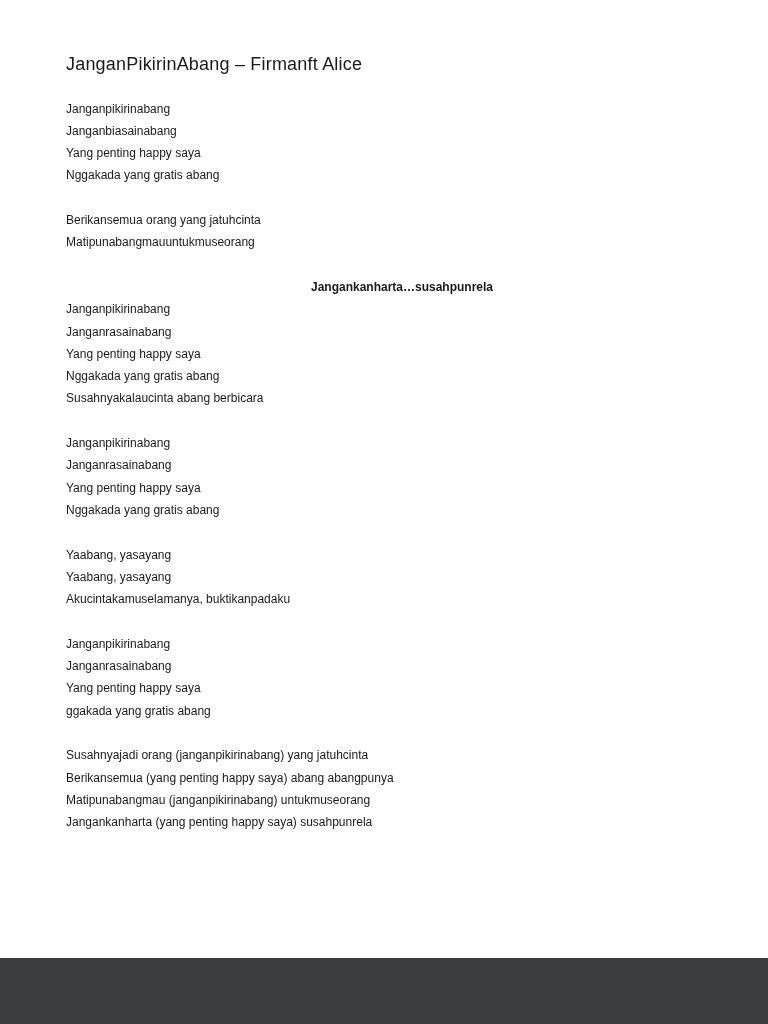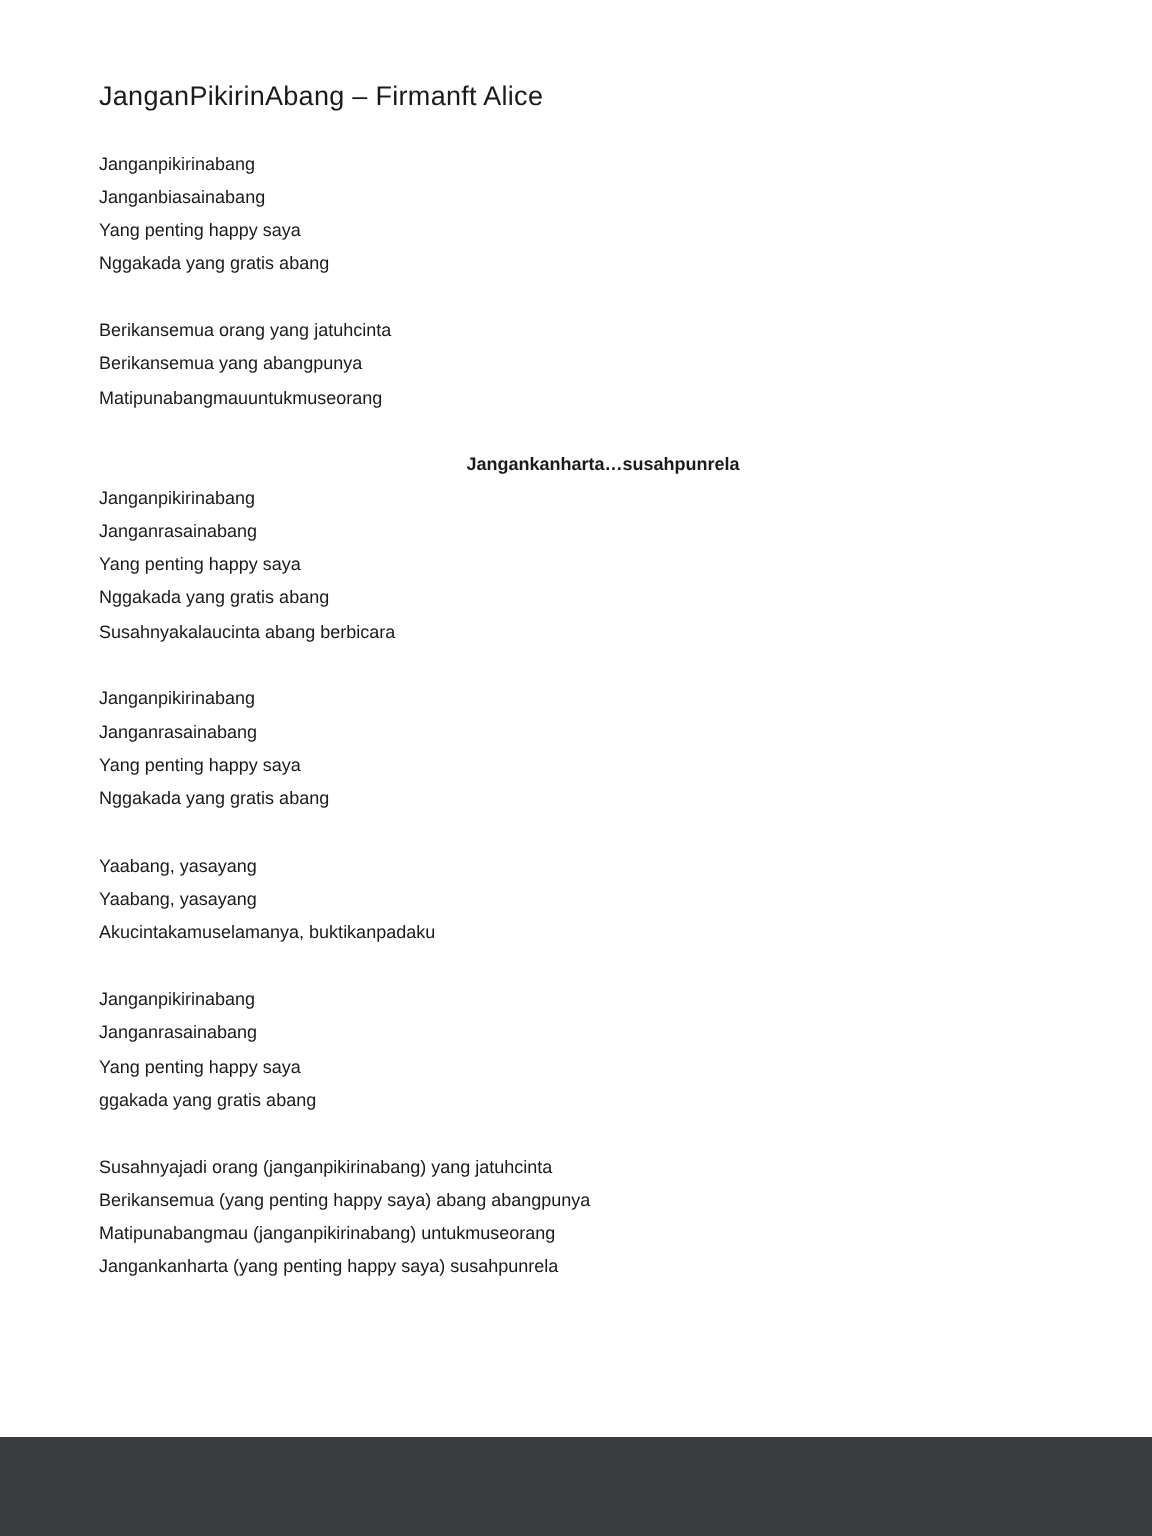--- a/index.html
+++ b/index.html
@@ -63,21 +63,20 @@
     <h1 class="doc-title">JanganPikirinAbang – Firmanft Alice</h1>
     <div id="lyrics" class="lyrics">
         <div class="stanza">
           <p class="line">Janganpikirinabang</p>
           <p class="line">Janganbiasainabang</p>
           <p class="line">Yang penting happy saya</p>
           <p class="line">Nggakada yang gratis abang</p>
         </div>
         <div class="stanza">
           <p class="line">Berikansemua orang yang jatuhcinta</p>
-          <p class="line">Berikansemua yang abangpunya</p>
           <p class="line">Matipunabangmauuntukmuseorang</p>
         </div>
         <div class="stanza">
           <p class="line bold">Jangankanharta…susahpunrela</p>
           <p class="line">Janganpikirinabang</p>
           <p class="line">Janganrasainabang</p>
           <p class="line">Yang penting happy saya</p>
           <p class="line">Nggakada yang gratis abang</p>
           <p class="line">Susahnyakalaucinta abang berbicara</p>
         </div>

